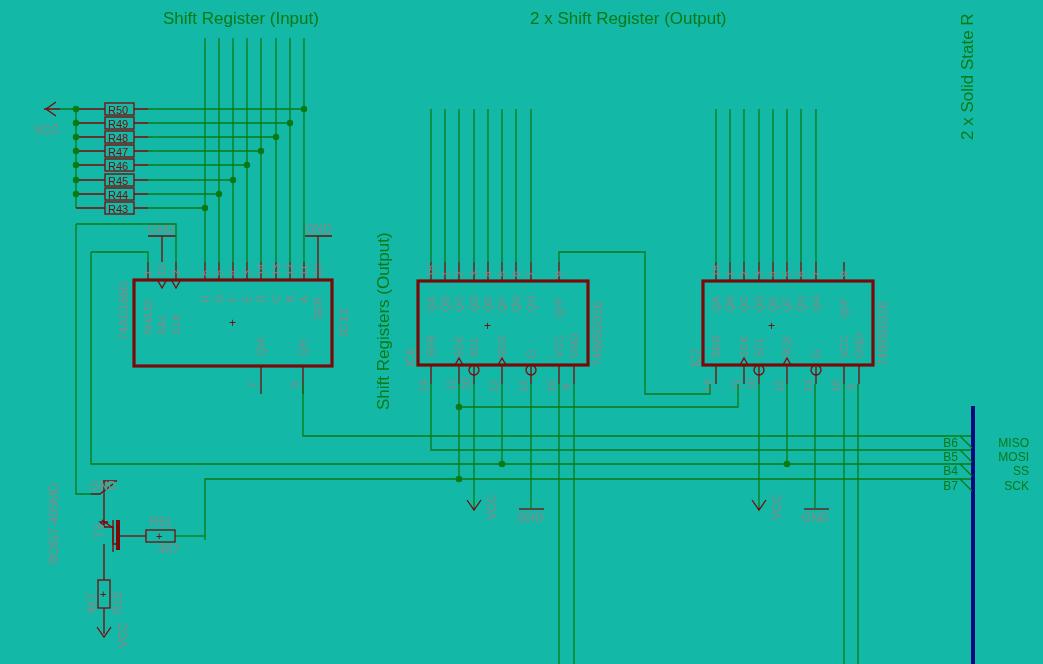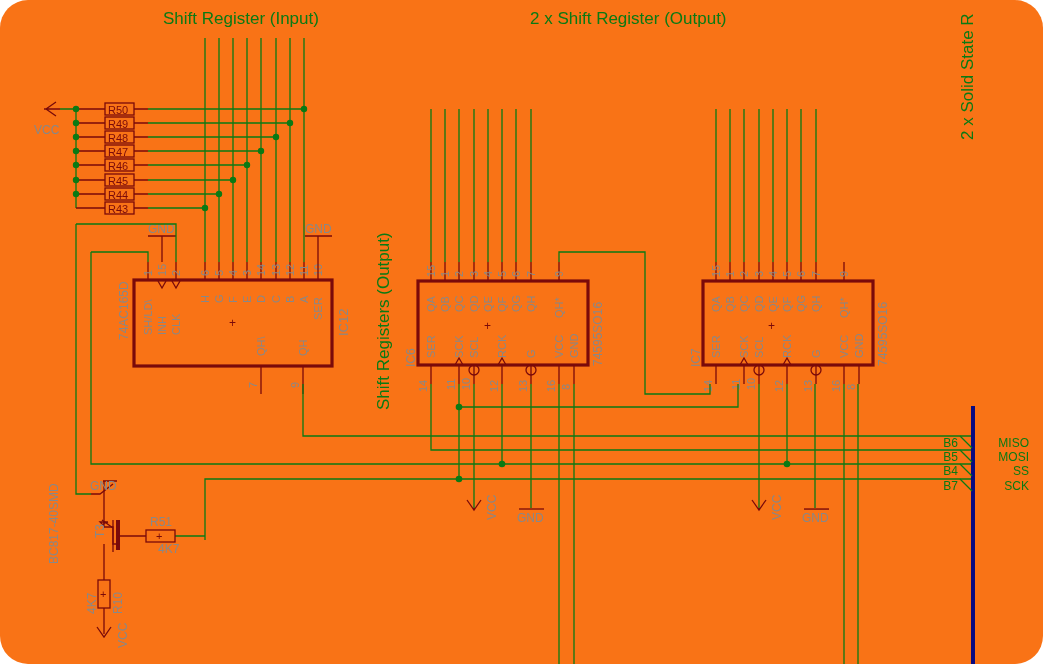--- a/index.html
+++ b/index.html
@@ -1,16 +1,16 @@
 <!DOCTYPE html>
 <html><head>
   <meta charset="utf-8">
   <style>
     html, body { margin:0; padding:0; background:#ffffff; }
-    #stage { position:relative; width:1043px; height:664px; overflow:hidden; background:#f97316;border-radius:28px; }
+    #stage { position:relative; width:1043px; height:664px; overflow:hidden; background:#14b8a6; }
     svg { position:absolute; left:0; top:0; }
     .wire { stroke:#0a7a14; stroke-width:1.3; fill:none; }
     .part { stroke:#7a0a0a; stroke-width:1.3; fill:none; }
     .body { stroke:#7a0a0a; stroke-width:3.2; fill:none; }
     .bus { stroke:#0a0a80; stroke-width:4; }
     .junction { fill:#0a7a14; }
     .gtext { font-family:"Liberation Sans", sans-serif; fill:#0a7a14; }
     .ptext { font-family:"Liberation Sans", sans-serif; fill:#888; }
     .rtext { font-family:"Liberation Sans", sans-serif; fill:#7a0a0a; }
   </style>

